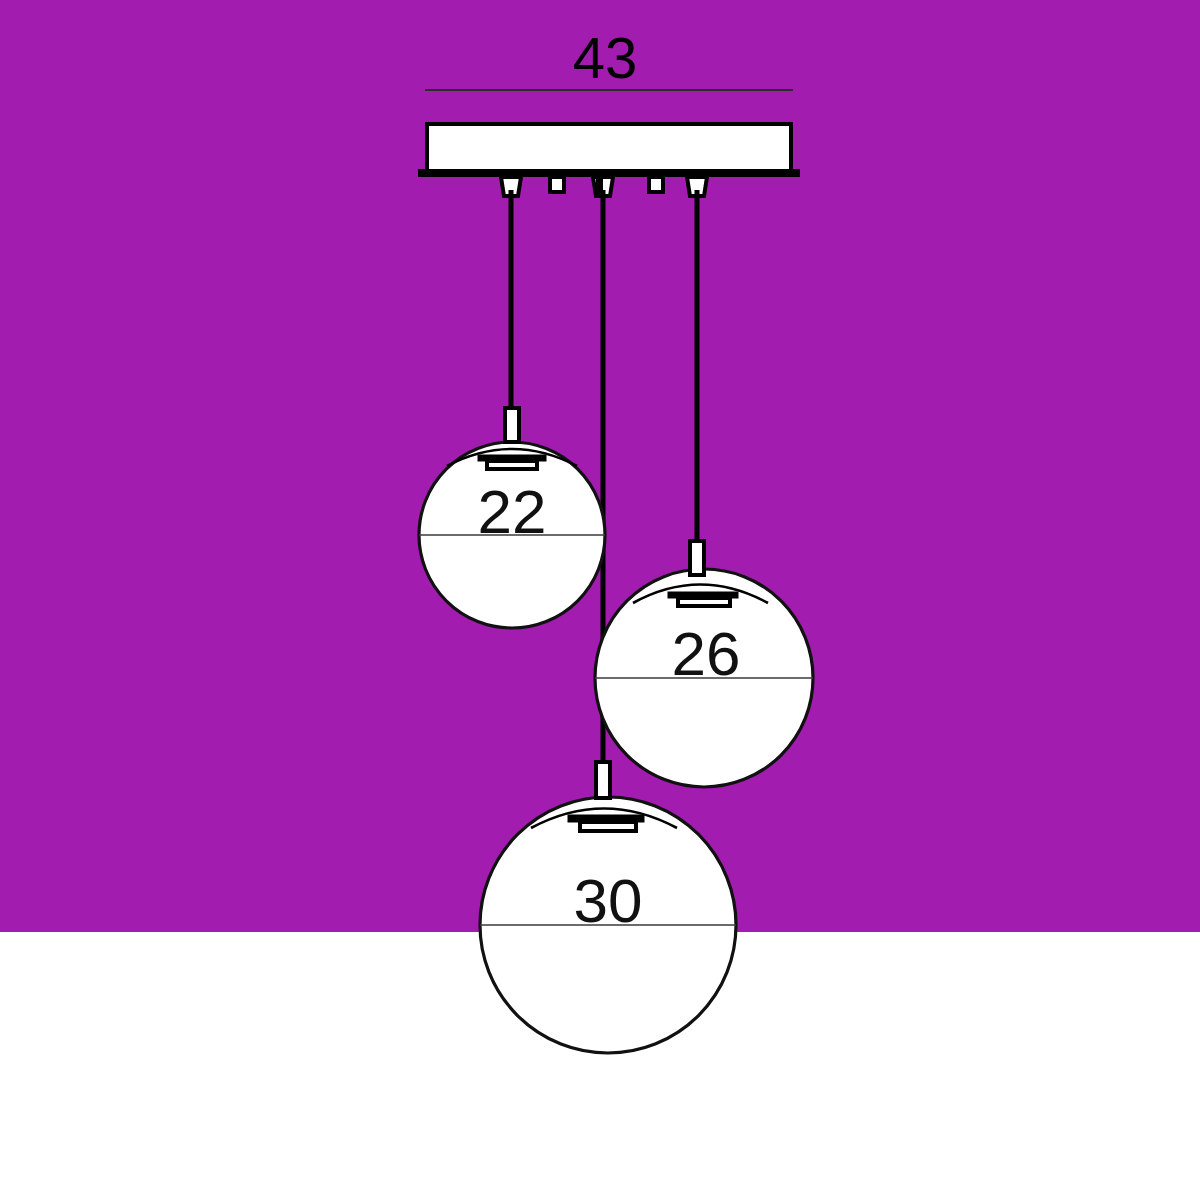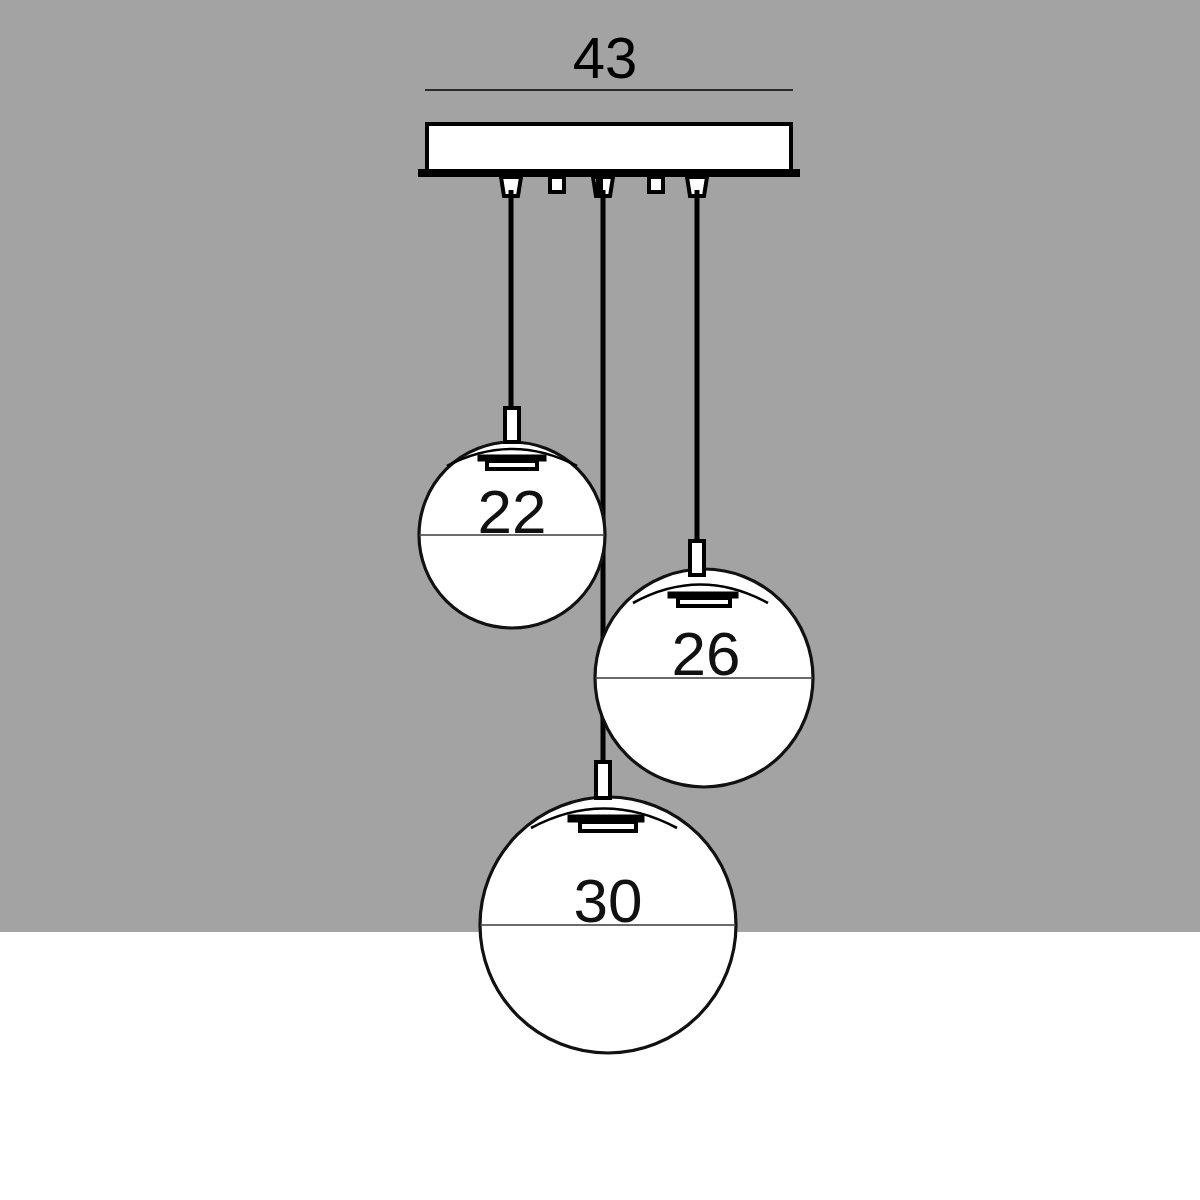--- a/index.html
+++ b/index.html
@@ -11,21 +11,21 @@
   body {
     width: 1200px;
     height: 1200px;
     font-family: "Liberation Sans", sans-serif;
     overflow: hidden;
   }
   #drawing-root {
     position: relative;
     width: 1200px;
     height: 932px;
-    background: #a3a3a3;
+    background: #a21caf;
   }
   #tech-svg {
     display: block;
     width: 1200px;
     height: 1200px;
   }
   .dim-text {
     font-family: "Liberation Sans", sans-serif;
     font-size: 58px;
     fill: #000000;

